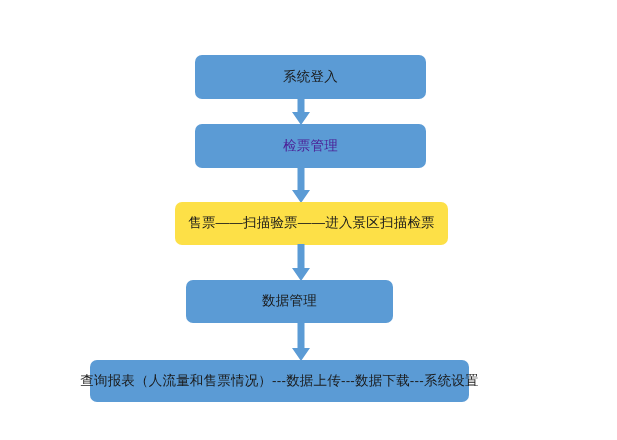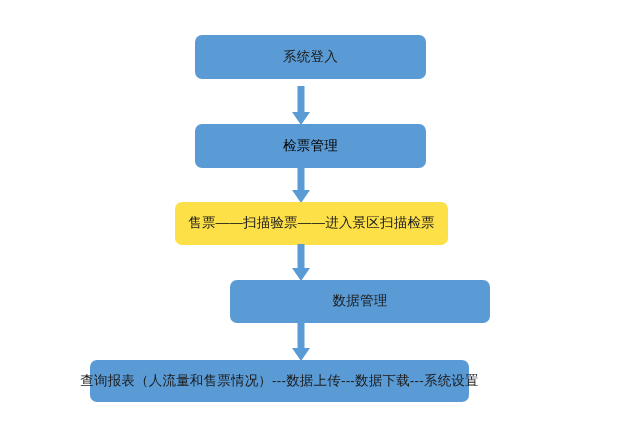--- a/index.html
+++ b/index.html
@@ -46,51 +46,51 @@
   .connector svg {
     display: block;
     overflow: visible;
   }
 </style>
 </head>
 <body>
 
 <div id="flow-canvas" style="background: rgb(255, 255, 255);">
 
-  <div class="node" id="node-1" style="left: 195px; top: 35px; width: 231px; height: 44px; background: rgb(91, 155, 213); color: rgb(26, 26, 26);">
+  <div class="node" id="node-1" style="left: 195px; top: 55px; width: 231px; height: 44px; background: rgb(91, 155, 213); color: rgb(26, 26, 26);">
     <span class="node-label">系统登入</span>
   </div>
 
   <span class="connector" id="connector-1" style="left: 291px; top: 86px;">
     <svg width="20" height="39" viewBox="0 0 20 39" xmlns="http://www.w3.org/2000/svg" aria-hidden="true">
       <polygon points="6.5,0 13.5,0 13.5,26 19,26 10,39 1,26 6.5,26" fill="#5b9bd5"></polygon>
     </svg>
   </span>
 
-  <div class="node" id="node-2" style="left: 195px; top: 124px; width: 231px; height: 44px; background: rgb(91, 155, 213); color: #000000;">
+  <div class="node" id="node-2" style="left: 195px; top: 124px; width: 231px; height: 44px; background: rgb(91, 155, 213); color: #4c1d95;">
     <span class="node-label">检票管理</span>
   </div>
 
   <span class="connector" id="connector-2" style="left: 291px; top: 167px;">
     <svg width="20" height="36" viewBox="0 0 20 36" xmlns="http://www.w3.org/2000/svg" aria-hidden="true">
       <polygon points="6.5,0 13.5,0 13.5,23 19,23 10,36 1,23 6.5,23" fill="#5b9bd5"></polygon>
     </svg>
   </span>
 
   <div class="node" id="node-3" style="left: 175px; top: 202px; width: 273px; height: 43px; background: #fde047; color: rgb(26, 26, 26);">
     <span class="node-label">售票——扫描验票——进入景区扫描检票</span>
   </div>
 
   <span class="connector" id="connector-3" style="left: 291px; top: 244px;">
     <svg width="20" height="37" viewBox="0 0 20 37" xmlns="http://www.w3.org/2000/svg" aria-hidden="true">
       <polygon points="6.5,0 13.5,0 13.5,24 19,24 10,37 1,24 6.5,24" fill="#5b9bd5"></polygon>
     </svg>
   </span>
 
-  <div class="node" id="node-4" style="left: 186px; top: 280px; width: 260px; height: 43px; background: rgb(91, 155, 213); color: rgb(26, 26, 26); margin-left: 44px;">
+  <div class="node" id="node-4" style="left: 186px; top: 280px; width: 207px; height: 43px; background: rgb(91, 155, 213); color: rgb(26, 26, 26);">
     <span class="node-label">数据管理</span>
   </div>
 
   <span class="connector" id="connector-4" style="left: 291px; top: 322px;">
     <svg width="20" height="39" viewBox="0 0 20 39" xmlns="http://www.w3.org/2000/svg" aria-hidden="true">
       <polygon points="6.5,0 13.5,0 13.5,26 19,26 10,39 1,26 6.5,26" fill="#5b9bd5"></polygon>
     </svg>
   </span>
 
   <div class="node" id="node-5" style="left: 90px; top: 360px; width: 379px; height: 42px; background: rgb(91, 155, 213); color: rgb(26, 26, 26);">

